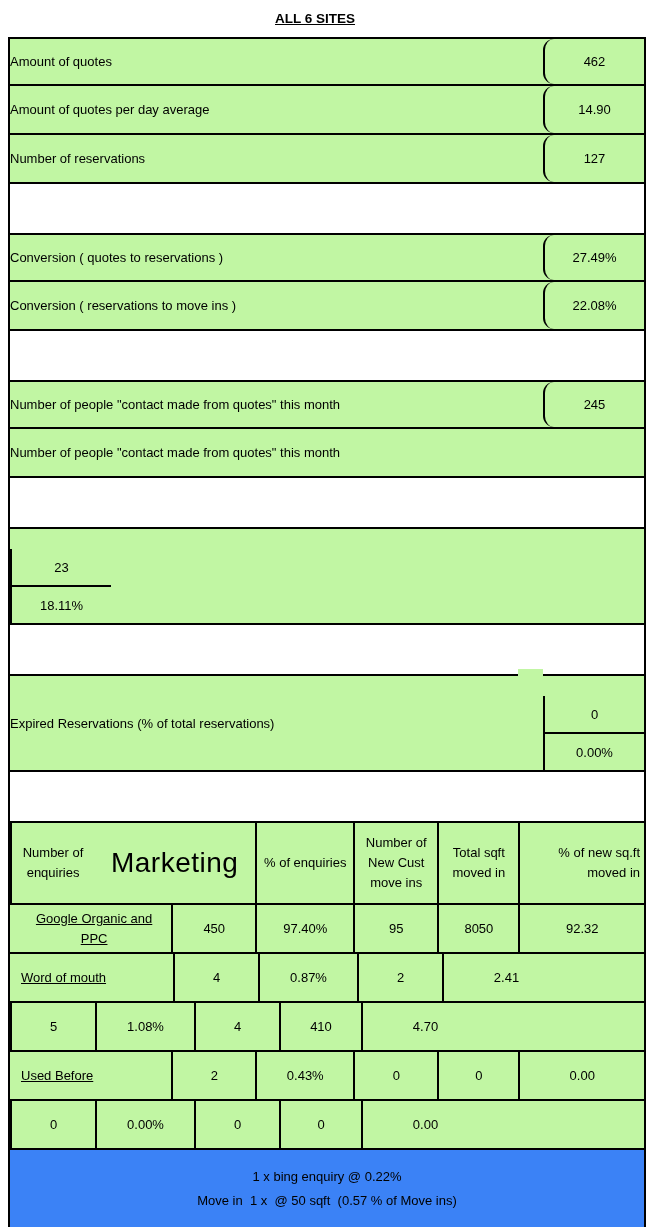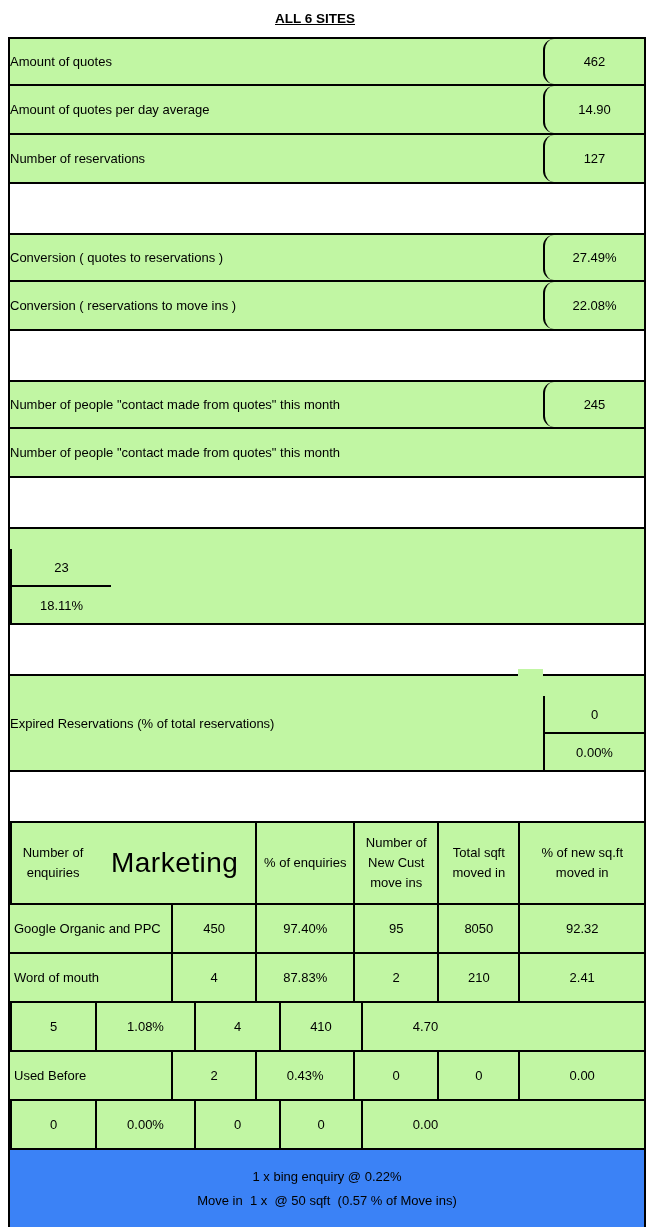--- a/index.html
+++ b/index.html
@@ -49,23 +49,23 @@
   .mrow { height: 49px; }
   .mcell {
     display: flex; align-items: center; justify-content: center;
     text-align: center; font-size: 13px; line-height: 20px; padding: 2px 4px;
   }
   .c0 { width: 163px; }
   .c1 { width: 85px;  border-left: 2px solid #000; }
   .c2 { width: 99px;  border-left: 2px solid #000; }
   .c3 { width: 85px;  border-left: 2px solid #000; }
   .c4 { width: 82px;  border-left: 2px solid #000; }
-  .c5 { width: 127px; border-left: 2px solid #000; }
+  .c5 { width: 127px; border-left: 2px solid #000; text-align: right; }
   .mkt-title { font-size: 28px; letter-spacing: 0.5px; }
-  .mrow .c0 { justify-content: flex-start; text-align: center; padding-left: 4px; }
+  .mrow .c0 { justify-content: flex-start; text-align: center; padding-left: 11px; text-decoration: underline; }
   .mfoot {
     height: 80px; background: #3b82f6; border-bottom: 2px solid #000;
     display: flex; flex-direction: column; align-items: center; justify-content: center;
     font-size: 13px; line-height: 24px;
   }
   .mfoot div { white-space: pre-wrap; }
   .bottom-strip { height: 9px; background: #ffffff; }
 </style>
 </head>
 <body>
@@ -151,23 +151,22 @@
       <div class="mcell c1">450</div>
       <div class="mcell c2">97.40%</div>
       <div class="mcell c3">95</div>
       <div class="mcell c4">8050</div>
       <div class="mcell c5">92.32</div>
     </div>
 
     <div class="mrow">
       <div class="mcell c0">Word of mouth</div>
       <div class="mcell c1">4</div>
-      <div class="mcell c2">87.83%</div>
+      <div class="mcell c2">0.87%</div>
       <div class="mcell c3">2</div>
-      <div class="mcell c4">210</div>
       <div class="mcell c5">2.41</div>
     </div>
 
     <div class="mrow">
       <div class="mcell c1">5</div>
       <div class="mcell c2">1.08%</div>
       <div class="mcell c3">4</div>
       <div class="mcell c4">410</div>
       <div class="mcell c5">4.70</div>
     </div>

